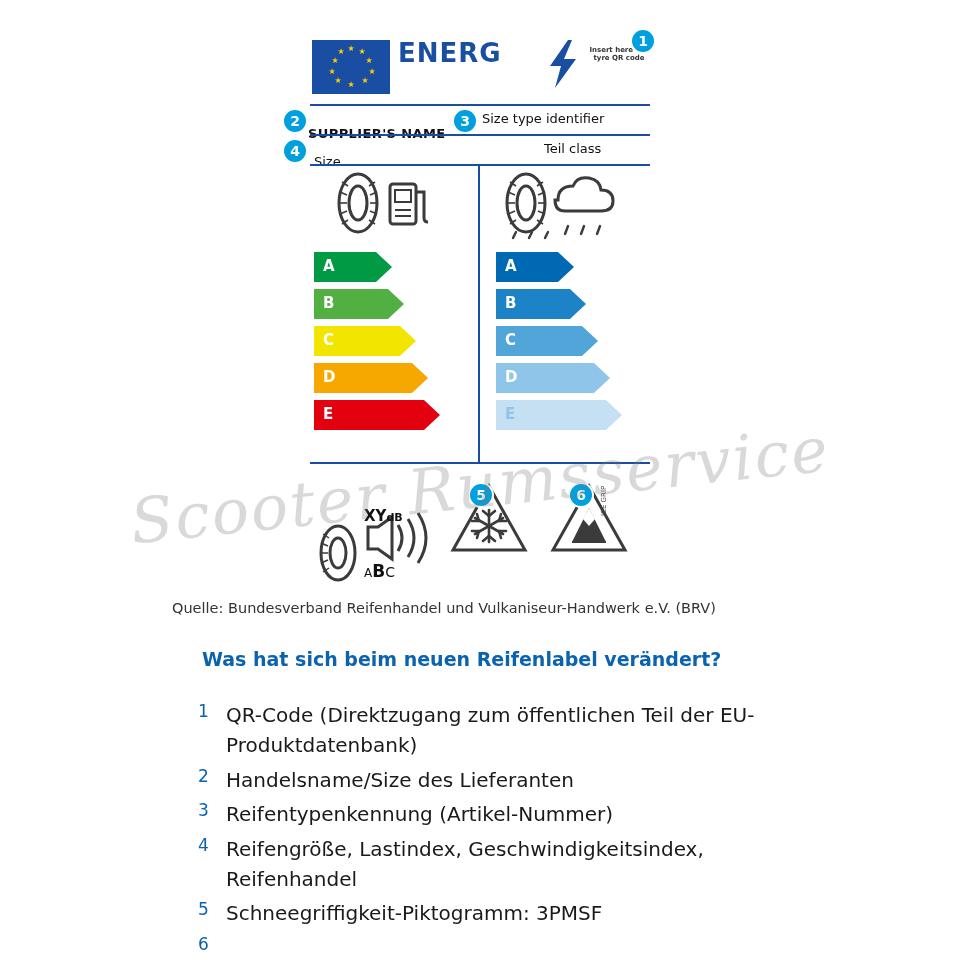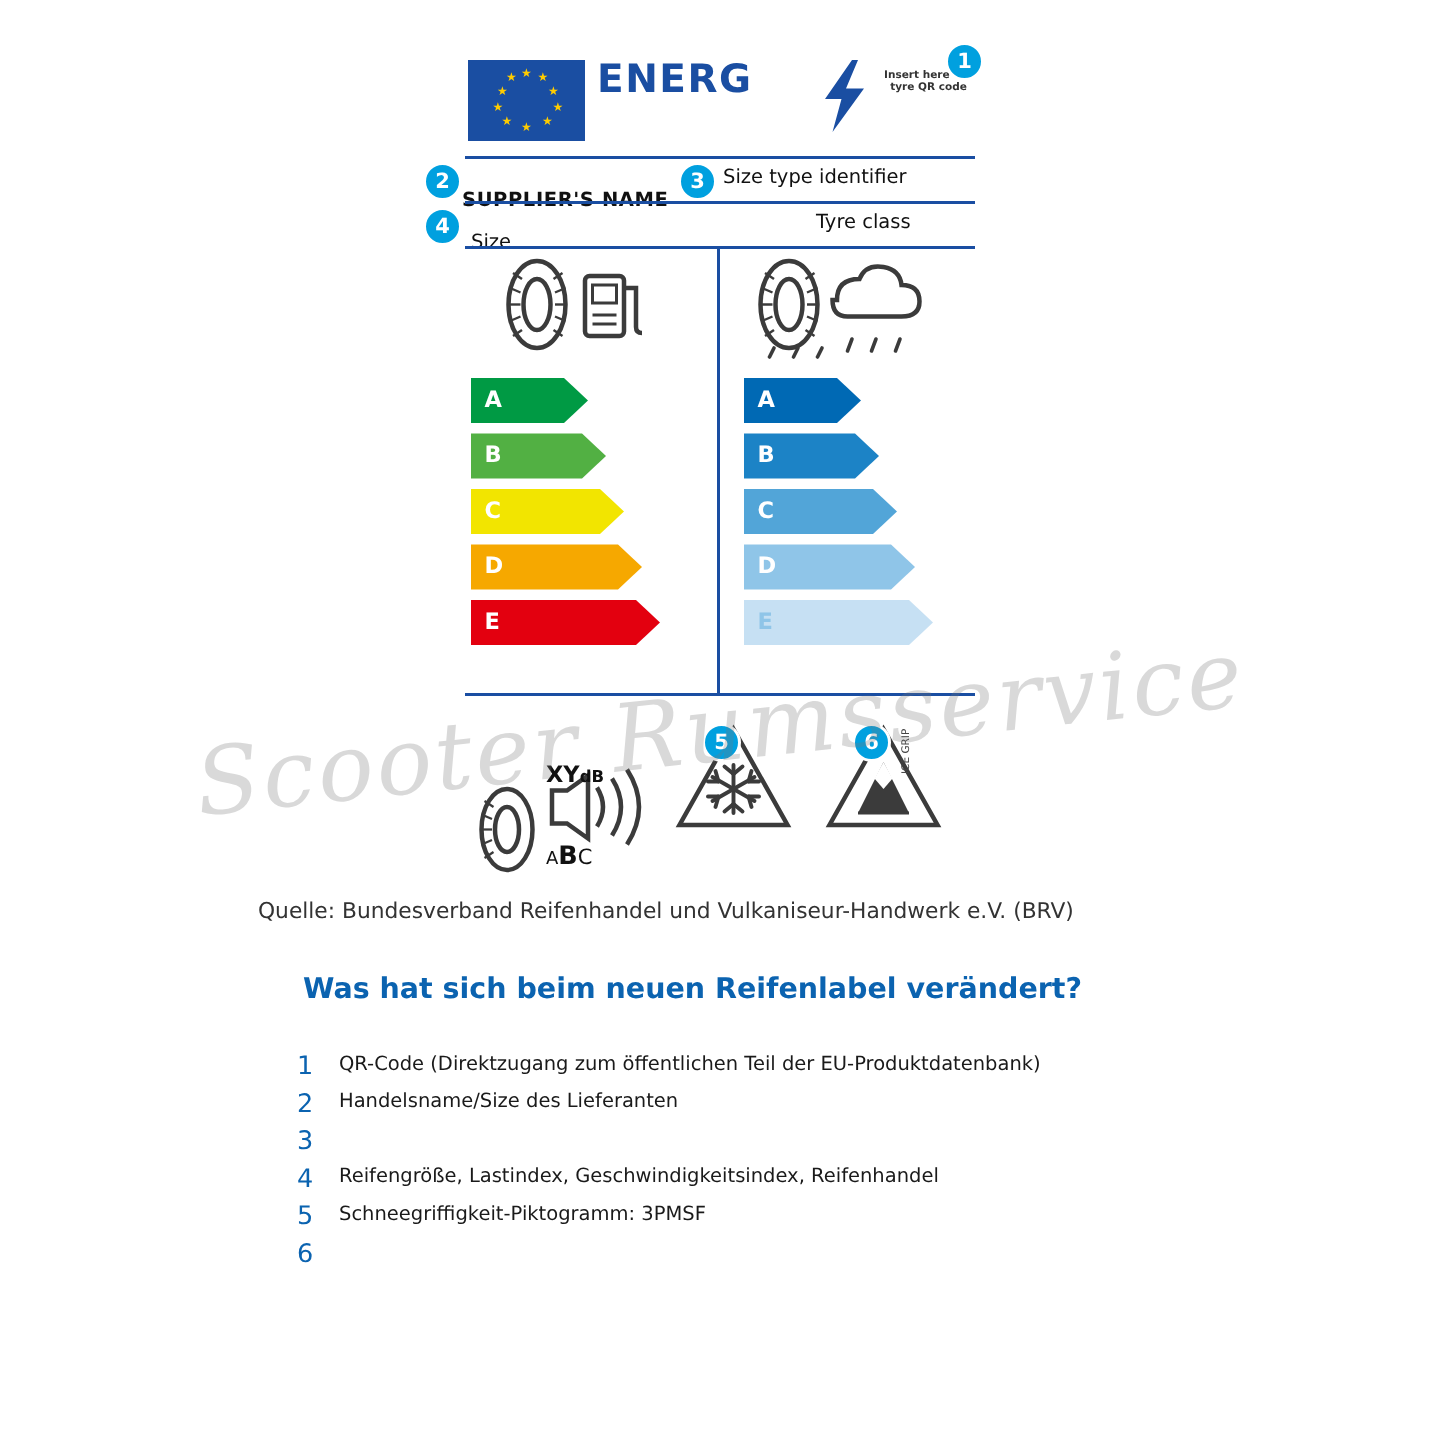--- a/index.html
+++ b/index.html
@@ -150,21 +150,21 @@
   }
   .li {
     display: flex; align-items: flex-start; margin-bottom: 4px;
   }
   .li .n {
     width: 28px; flex: 0 0 28px; text-align: left;
     color: #0b63b0; font-size: 17px; font-weight: normal;
     padding-top: 1px;
   }
   .li .t {
-    font-size: 13px; color: #1a1a1a; line-height: 1.52;
+    font-size: 20px; color: #1a1a1a; line-height: 1.52;
   }
 </style>
 </head>
 <body>
 
 <div class="page">
   <div class="gutter-left"></div>
   <div class="gutter-right"></div>
 
   <div class="content">
@@ -202,21 +202,21 @@
       <div class="num" style="left:-18px; top:108px;">4</div>
       <div class="num" style="left:168px; top:452px;">5</div>
       <div class="num" style="left:268px; top:452px;">6</div>
 
       <div class="rule" style="left:10px; top:74px; width:340px;"></div>
       <div class="row-text supplier" style="left:8px; top:80px;margin-top:16px;">SUPPLIER'S NAME</div>
       <div class="row-text" style="left:182px; top:81px;">Size type identifier</div>
 
       <div class="rule" style="left:10px; top:104px; width:340px;"></div>
       <div class="row-text" style="left:14px; top:124px;">Size</div>
-      <div class="row-text" style="left:244px; top:111px;">Tyre class</div>
+      <div class="row-text" style="left:244px; top:111px;">Teil class</div>
 
       <div class="rule" style="left:10px; top:134px; width:340px;"></div>
 
       <div class="vdiv" style="left:178px; top:136px; height:296px;"></div>
 
       <div class="tyre" style="left:28px; top:142px;">
         <svg width="110" height="62" viewBox="0 0 110 62">
           <ellipse cx="30" cy="31" rx="19" ry="29" fill="none" stroke="#3b3b3b" stroke-width="3"></ellipse>
           <ellipse cx="30" cy="31" rx="9" ry="17" fill="none" stroke="#3b3b3b" stroke-width="3"></ellipse>
           <g stroke="#3b3b3b" stroke-width="1.6">
@@ -393,20 +393,21 @@
       <div class="li">
         <div class="n">1</div>
         <div class="t">QR-Code (Direktzugang zum öffentlichen Teil der EU-Produktdatenbank)</div>
       </div>
       <div class="li">
         <div class="n">2</div>
         <div class="t">Handelsname/Size des Lieferanten</div>
       </div>
       <div class="li">
         <div class="n">3</div>
+        <div class="t">Reifentypenkennung (Artikel-Nummer)</div>
       </div>
       <div class="li">
         <div class="n">4</div>
         <div class="t">Reifengröße, Lastindex, Geschwindigkeitsindex, Reifenhandel</div>
       </div>
       <div class="li">
         <div class="n">5</div>
         <div class="t">Schneegriffigkeit-Piktogramm: 3PMSF</div>
       </div>
       <div class="li">

